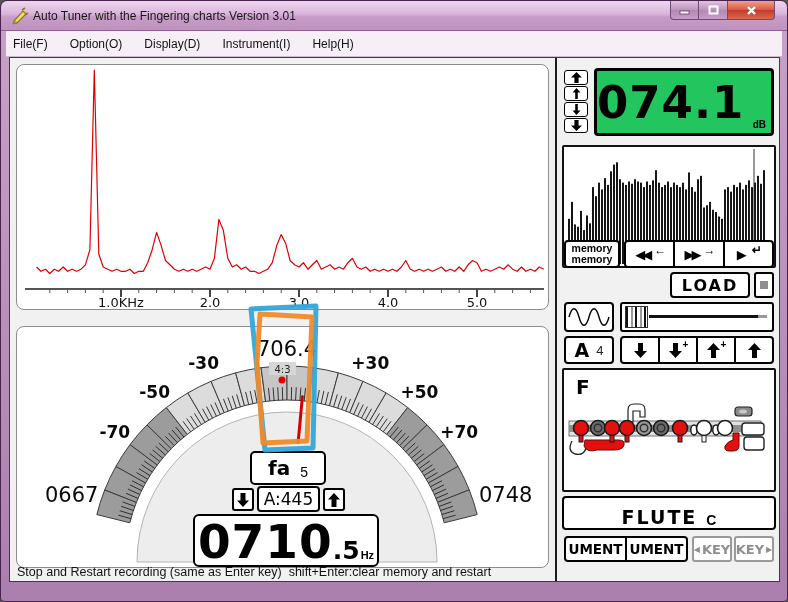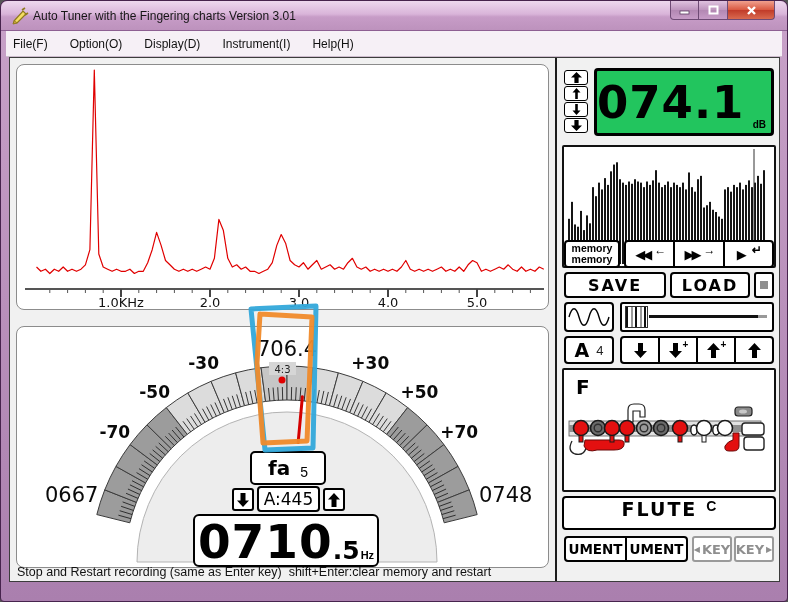--- a/index.html
+++ b/index.html
@@ -93,21 +93,21 @@
   #a4-btn{left:2px;top:274px;width:50px;height:28px;position:absolute;background:#fff;border:2px solid #000;
     border-radius:4px;display:flex;align-items:center;justify-content:center;}
   #a4-btn .a{font-family:"DejaVu Sans",sans-serif;font-weight:bold;font-size:19px;}
   #a4-btn .n{font-size:13px;margin-left:7px;color:#222;}
   #transpose-group{left:58px;top:274px;width:154px;height:28px;}
   .plus{position:relative;top:-6px;left:1px;font-size:10px;font-weight:bold;}
   #fingering-box{left:0;top:306px;width:214px;height:124px;position:absolute;background:#fff;border:2px solid #111;border-radius:2px;}
   #fingering-note{position:absolute;left:12px;top:5px;font-size:20px;font-weight:bold;font-family:"DejaVu Sans",sans-serif;}
   #flute-svg{position:absolute;left:3px;top:32px;}
   #instr-display{left:0;top:434px;width:214px;height:34px;position:absolute;background:#fff;border:2px solid #000;
-    border-radius:4px;display:flex;align-items:flex-start;justify-content:center;}
+    border-radius:4px;display:flex;align-items:flex-end;justify-content:center;}
   #instr-display .name{font-family:"DejaVu Sans",sans-serif;font-weight:bold;font-size:19px;letter-spacing:2px;}
   #instr-display .key{font-size:14px;font-weight:600;margin-left:9px;}
   #instrument-btn{left:2px;top:474px;width:124px;height:26px;}
   #instrument-btn .cell{font-size:13.5px;font-weight:bold;font-family:"DejaVu Sans",sans-serif;letter-spacing:0;}
   .key-btn{position:absolute;background:#fff;border:2px solid #9a9a9a;border-radius:3px;display:flex;
     align-items:center;justify-content:center;color:#8f8f8f;font-weight:bold;font-size:13px;
     font-family:"DejaVu Sans",sans-serif;gap:2px;}
   #key-prev{left:130px;top:474px;width:40px;height:26px;}
   #key-next{left:172px;top:474px;width:40px;height:26px;}
   .key-arrow{font-size:8px;}
@@ -458,21 +458,20 @@
         <div class="cell">
           <span class="tri">▶▶</span>
           <span class="sm-arrow">→</span>
         </div>
         <div class="cell">
           <span class="tri" style="letter-spacing:0">▶</span>
           <span class="sm-arrow">↵</span>
         </div>
       </div>
 
-      <div class="txt-btn" id="save-btn">SAVE</div>
       <div class="txt-btn" id="load-btn">LOAD</div>
       <div id="stop-btn">
         <span class="sq"></span>
       </div>
 
       <div id="wave-btn">
         <svg width="44" height="24" viewBox="0 0 44 24">
           <path d="M2,12 C5,1 9,1 12,12 C15,23 19,23 22,12 C25,1 29,1 32,12 C35,23 39,23 42,12" fill="none" stroke="#000" stroke-width="1.4"></path>
         </svg>
       </div>

